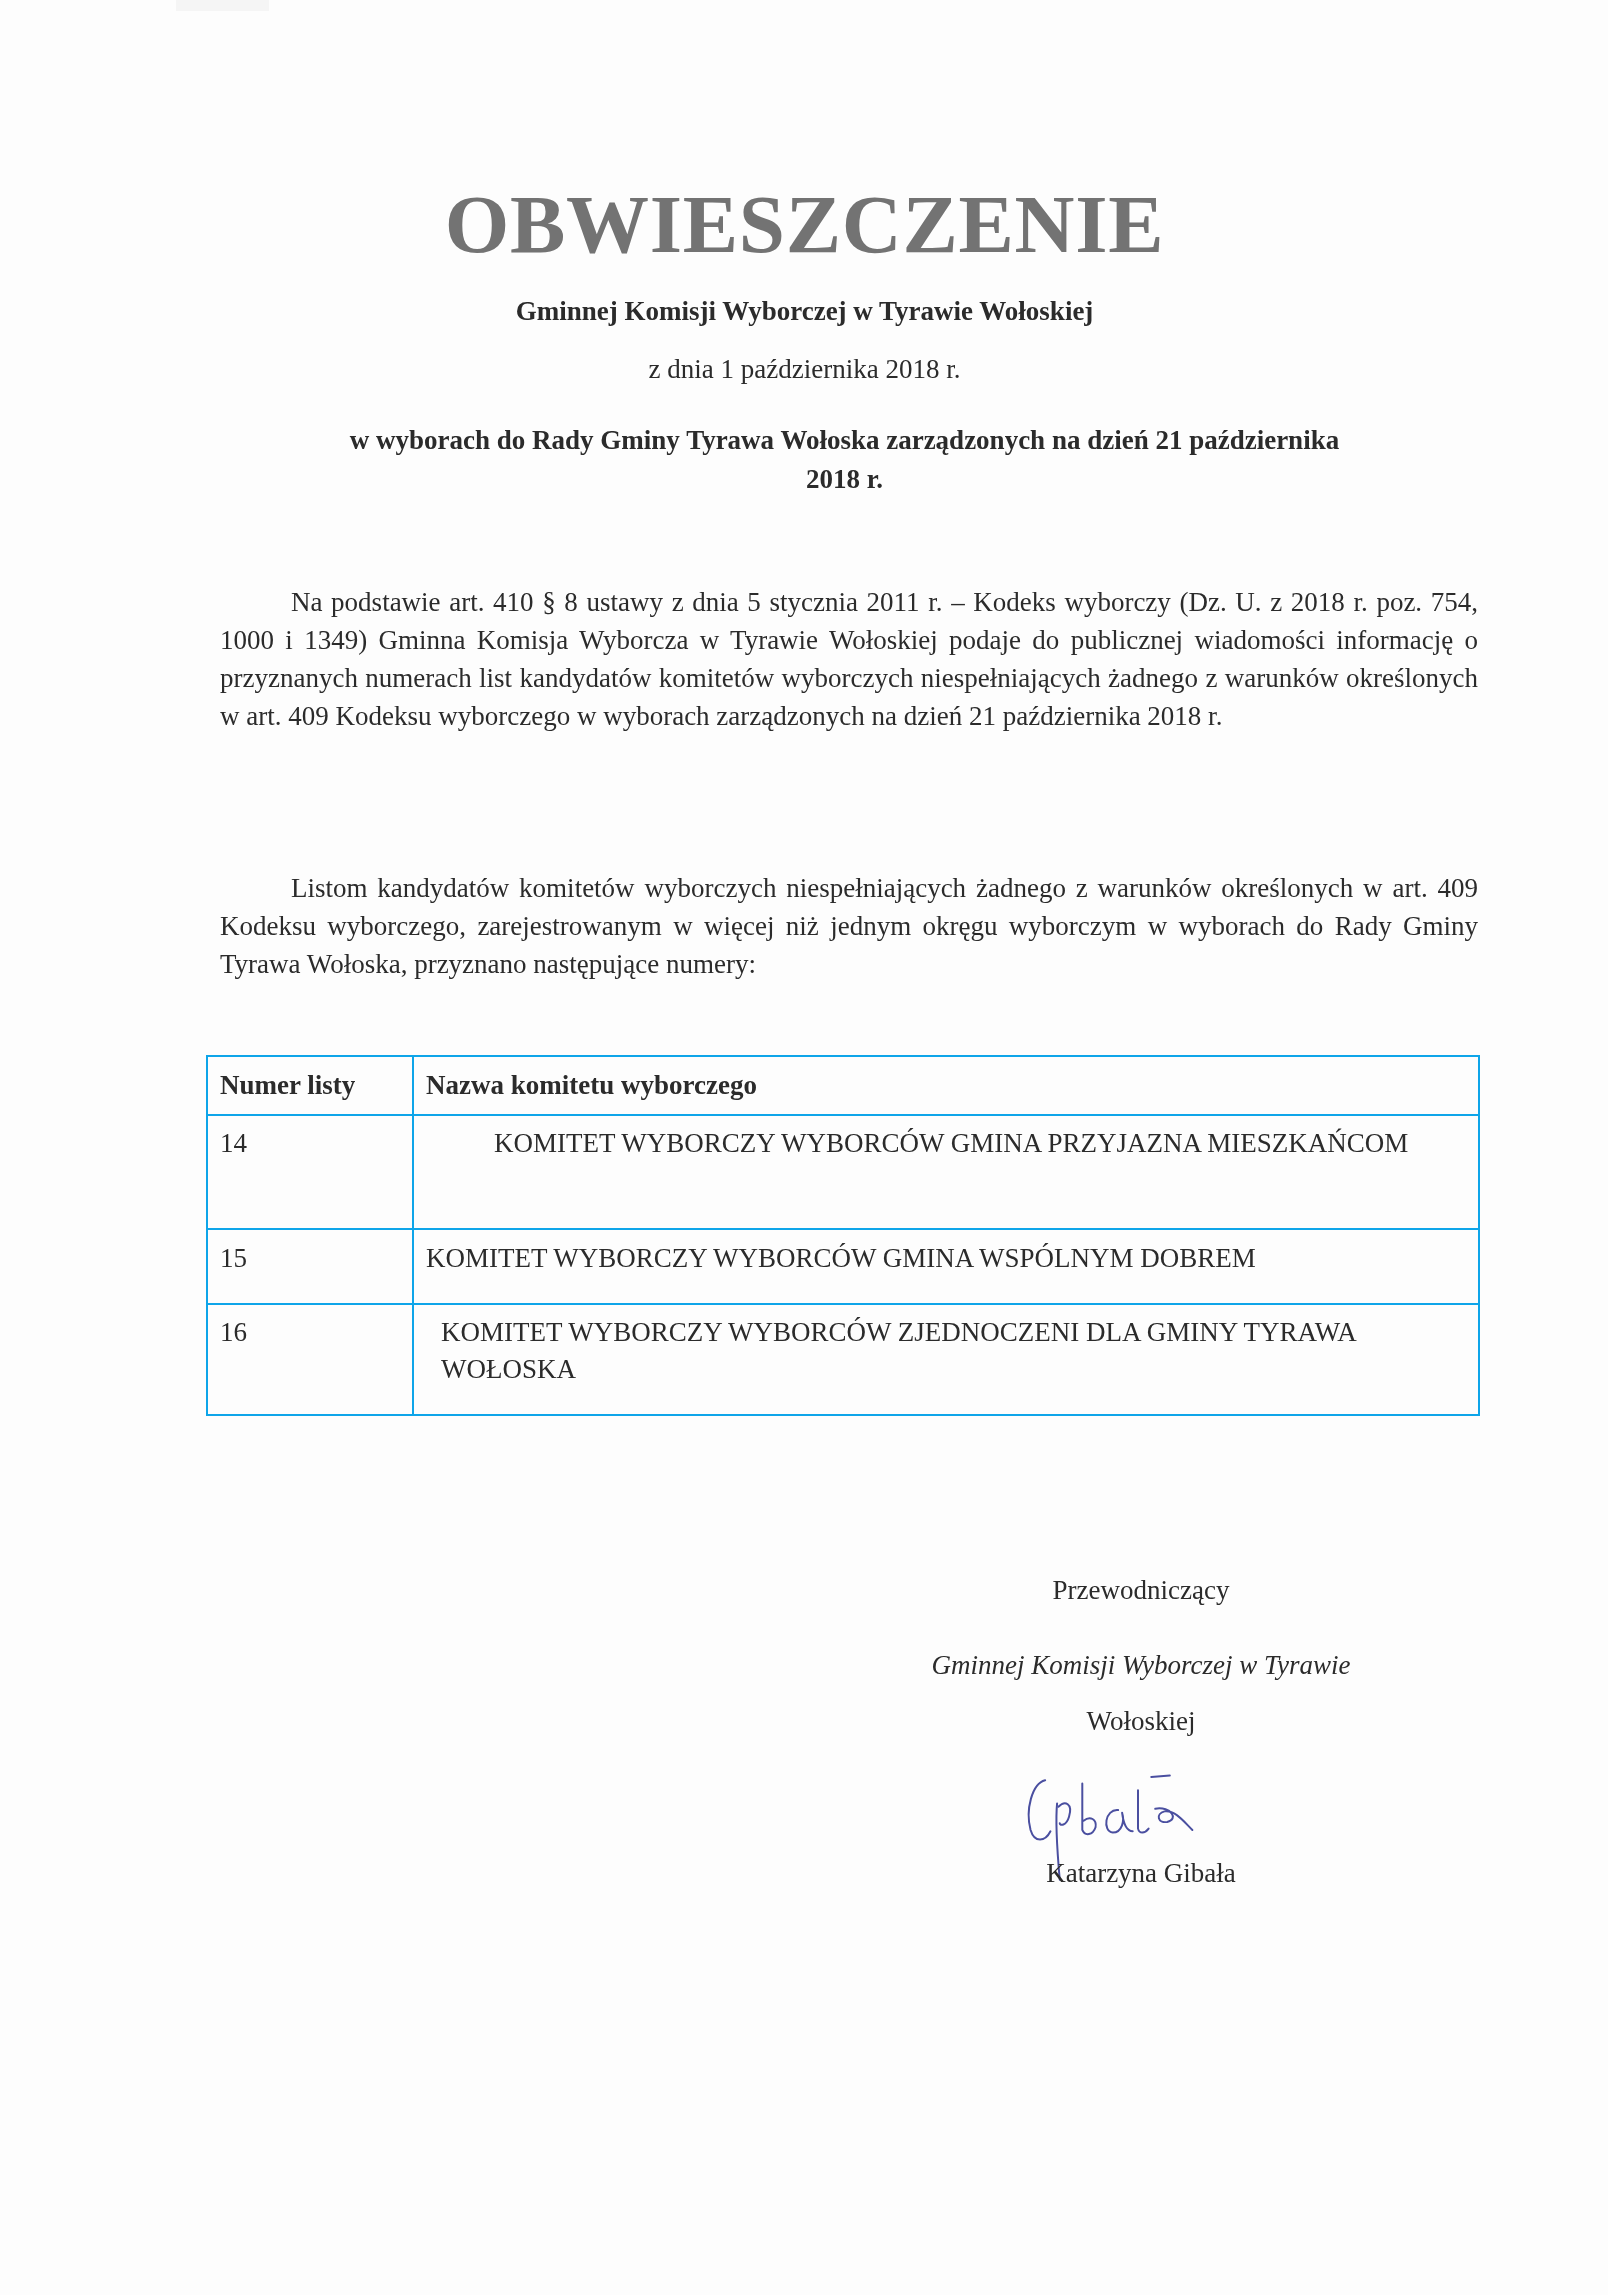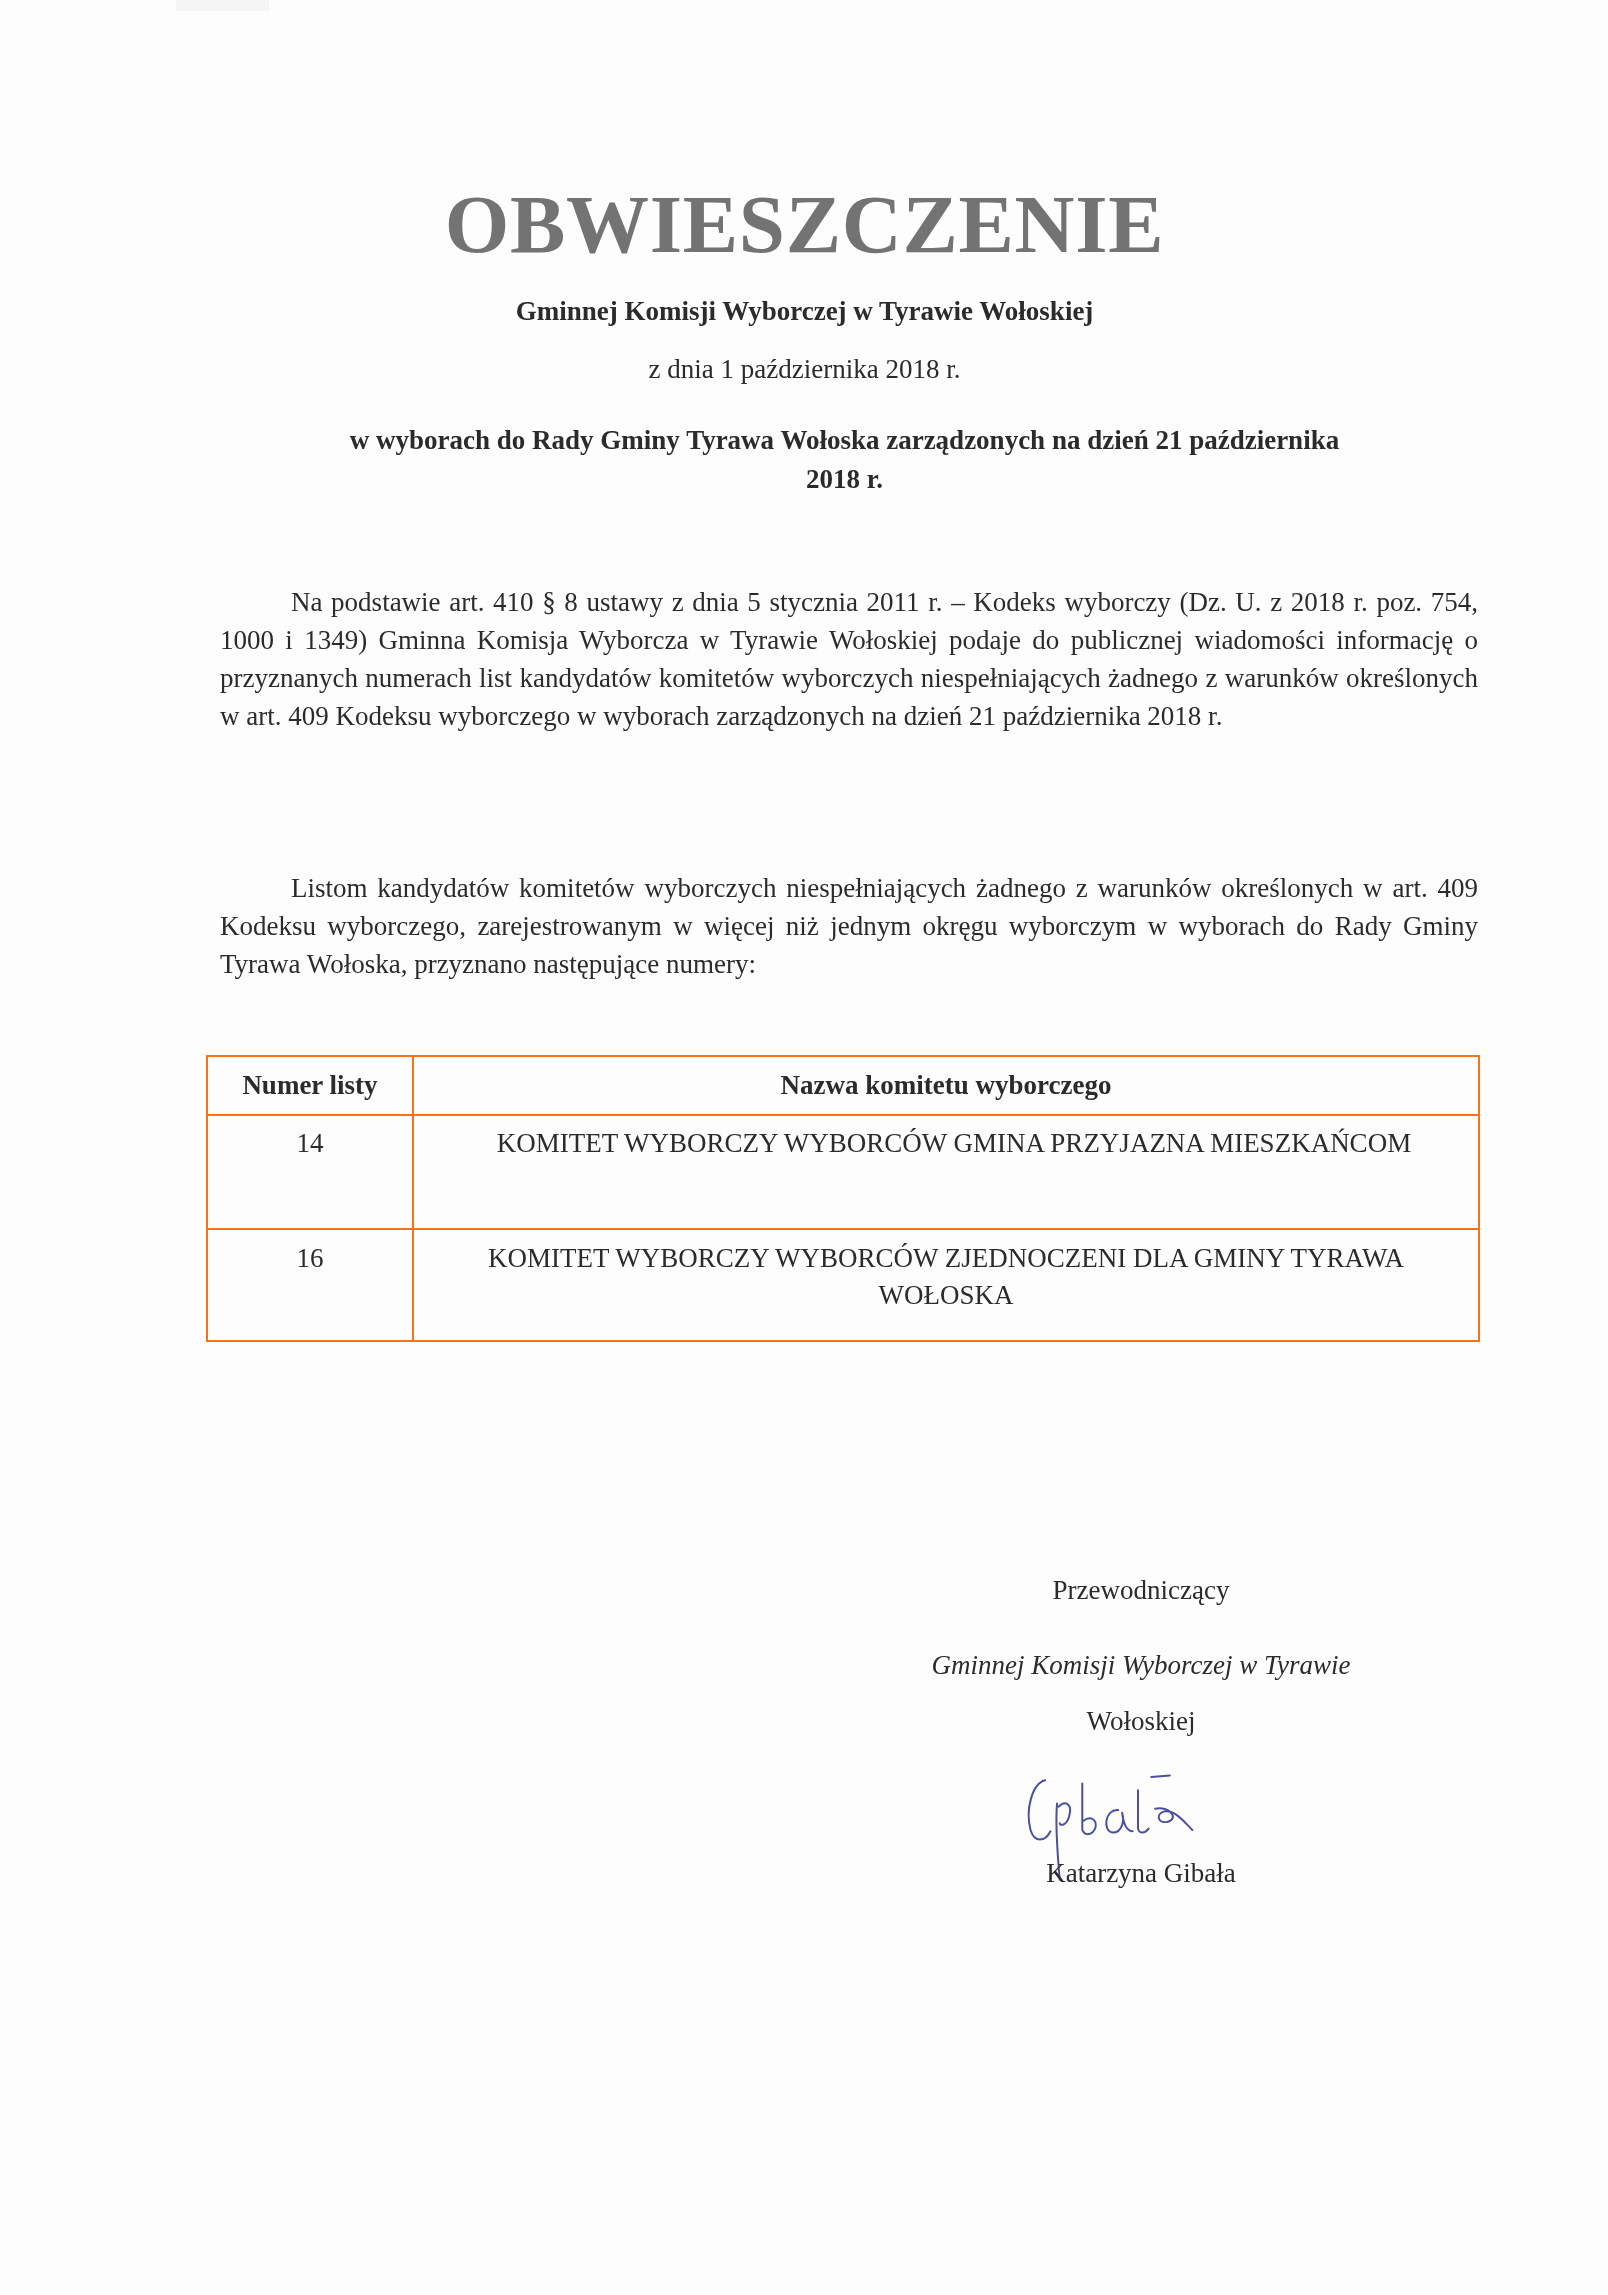--- a/index.html
+++ b/index.html
@@ -70,22 +70,22 @@
   table.committees {
     position: absolute;
     top: 1055px;
     left: 206px;
     width: 1274px;
     border-collapse: collapse;
     font-size: 27px;
   }
   table.committees th,
   table.committees td {
-    border: 2px solid #f97316;
-    text-align: center;
+    border: 2px solid #0ea5e9;
+    text-align: left;
     vertical-align: top;
     padding: 9.3px 12px 0 12px;
     line-height: 37px;
   }
   table.committees th {
     font-weight: bold;
     height: 57px;
     vertical-align: middle;
     padding-top: 0;
   }
@@ -137,20 +137,24 @@
     <tr>
       <th class="col-num">Numer listy</th>
       <th>Nazwa komitetu wyborczego</th>
     </tr>
   </thead>
   <tbody>
     <tr class="row-14">
       <td>14</td>
       <td style="padding-left:80px;padding-right:64px">KOMITET WYBORCZY WYBORCÓW GMINA PRZYJAZNA MIESZKAŃCOM</td>
     </tr>
+    <tr class="row-15">
+      <td>15</td>
+      <td>KOMITET WYBORCZY WYBORCÓW GMINA WSPÓLNYM DOBREM</td>
+    </tr>
     <tr class="row-16">
       <td>16</td>
       <td style="padding-left:27px;padding-right:27px">KOMITET WYBORCZY WYBORCÓW ZJEDNOCZENI DLA GMINY TYRAWA WOŁOSKA</td>
     </tr>
   </tbody>
 </table>
 
 <div class="sig-block sig-title">Przewodniczący</div>
 <div class="sig-block sig-org-1">Gminnej Komisji Wyborczej w Tyrawie</div>
 <div class="sig-block sig-org-2">Wołoskiej</div>

